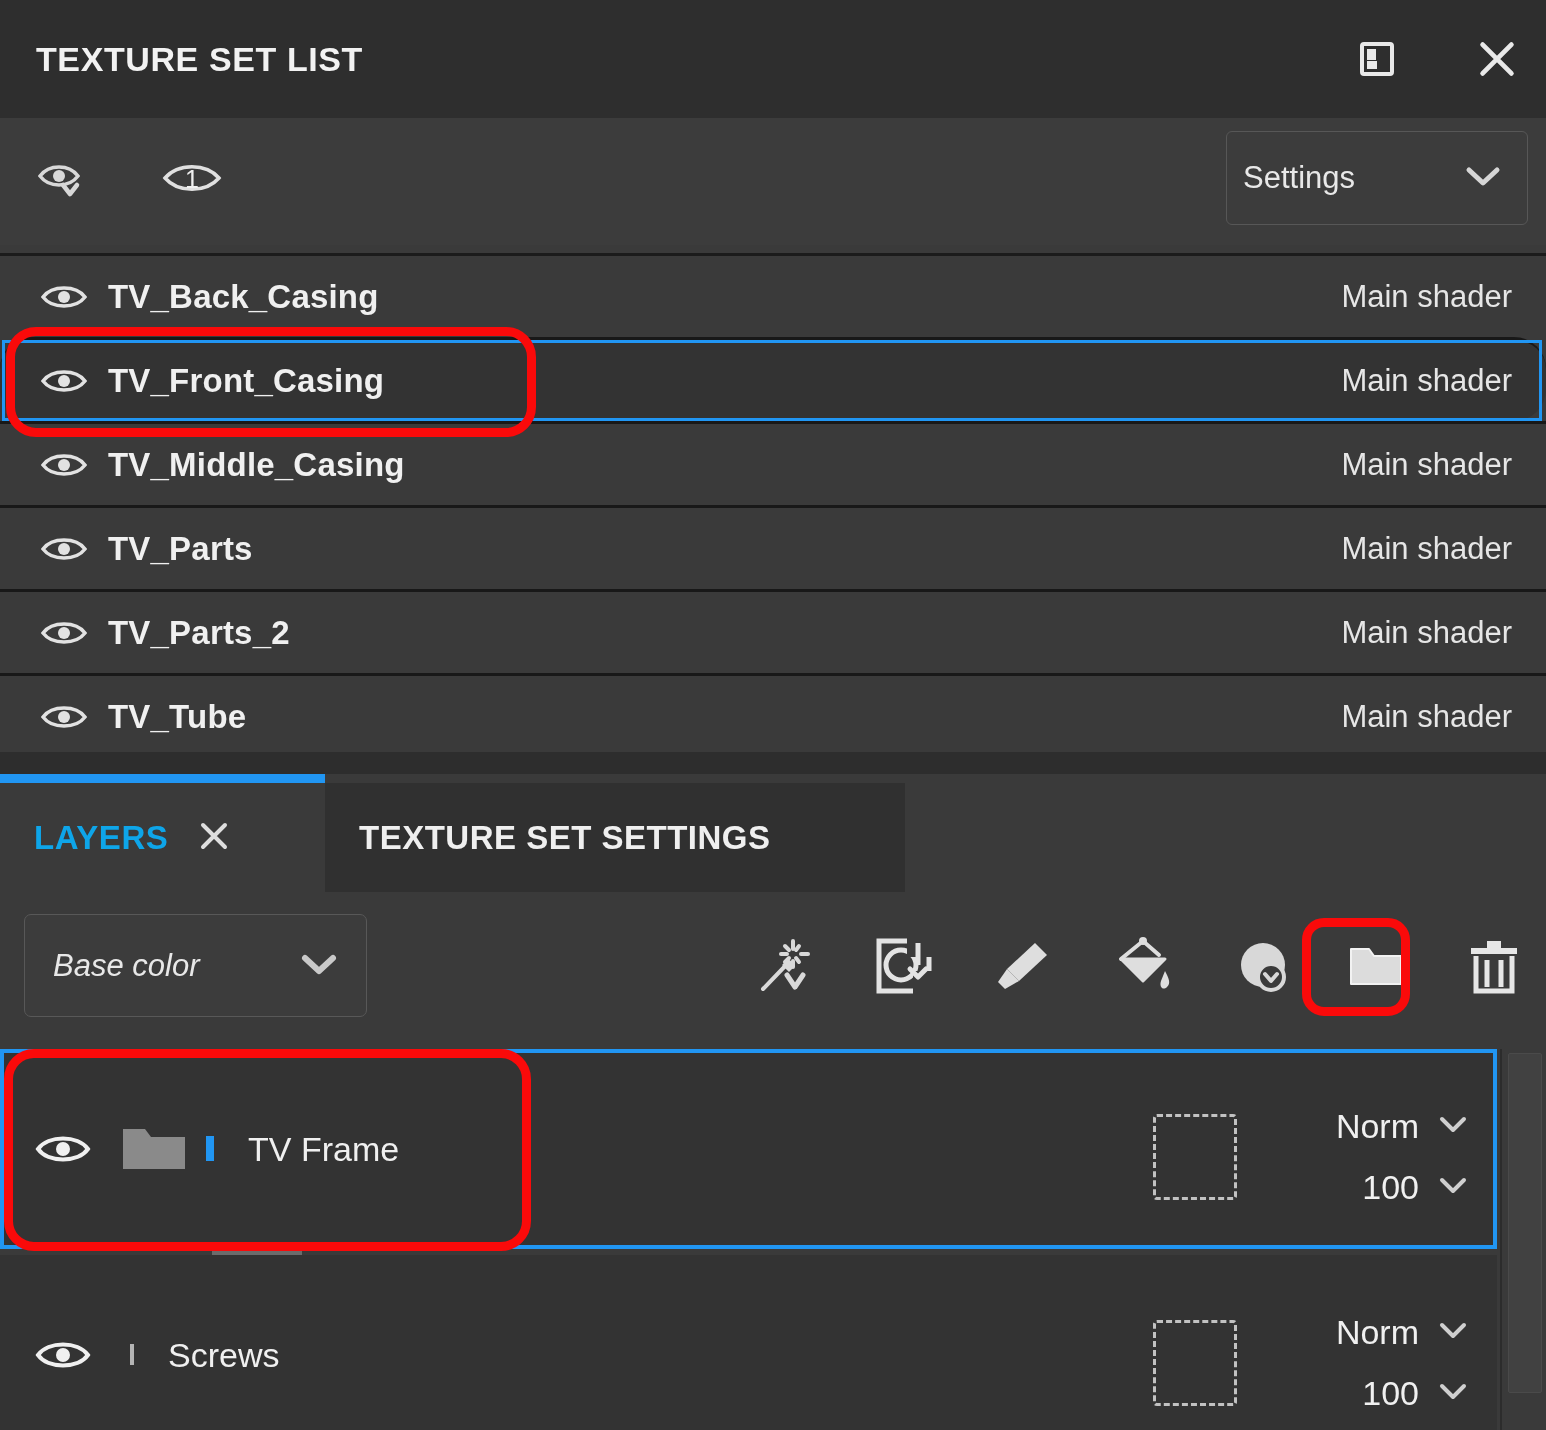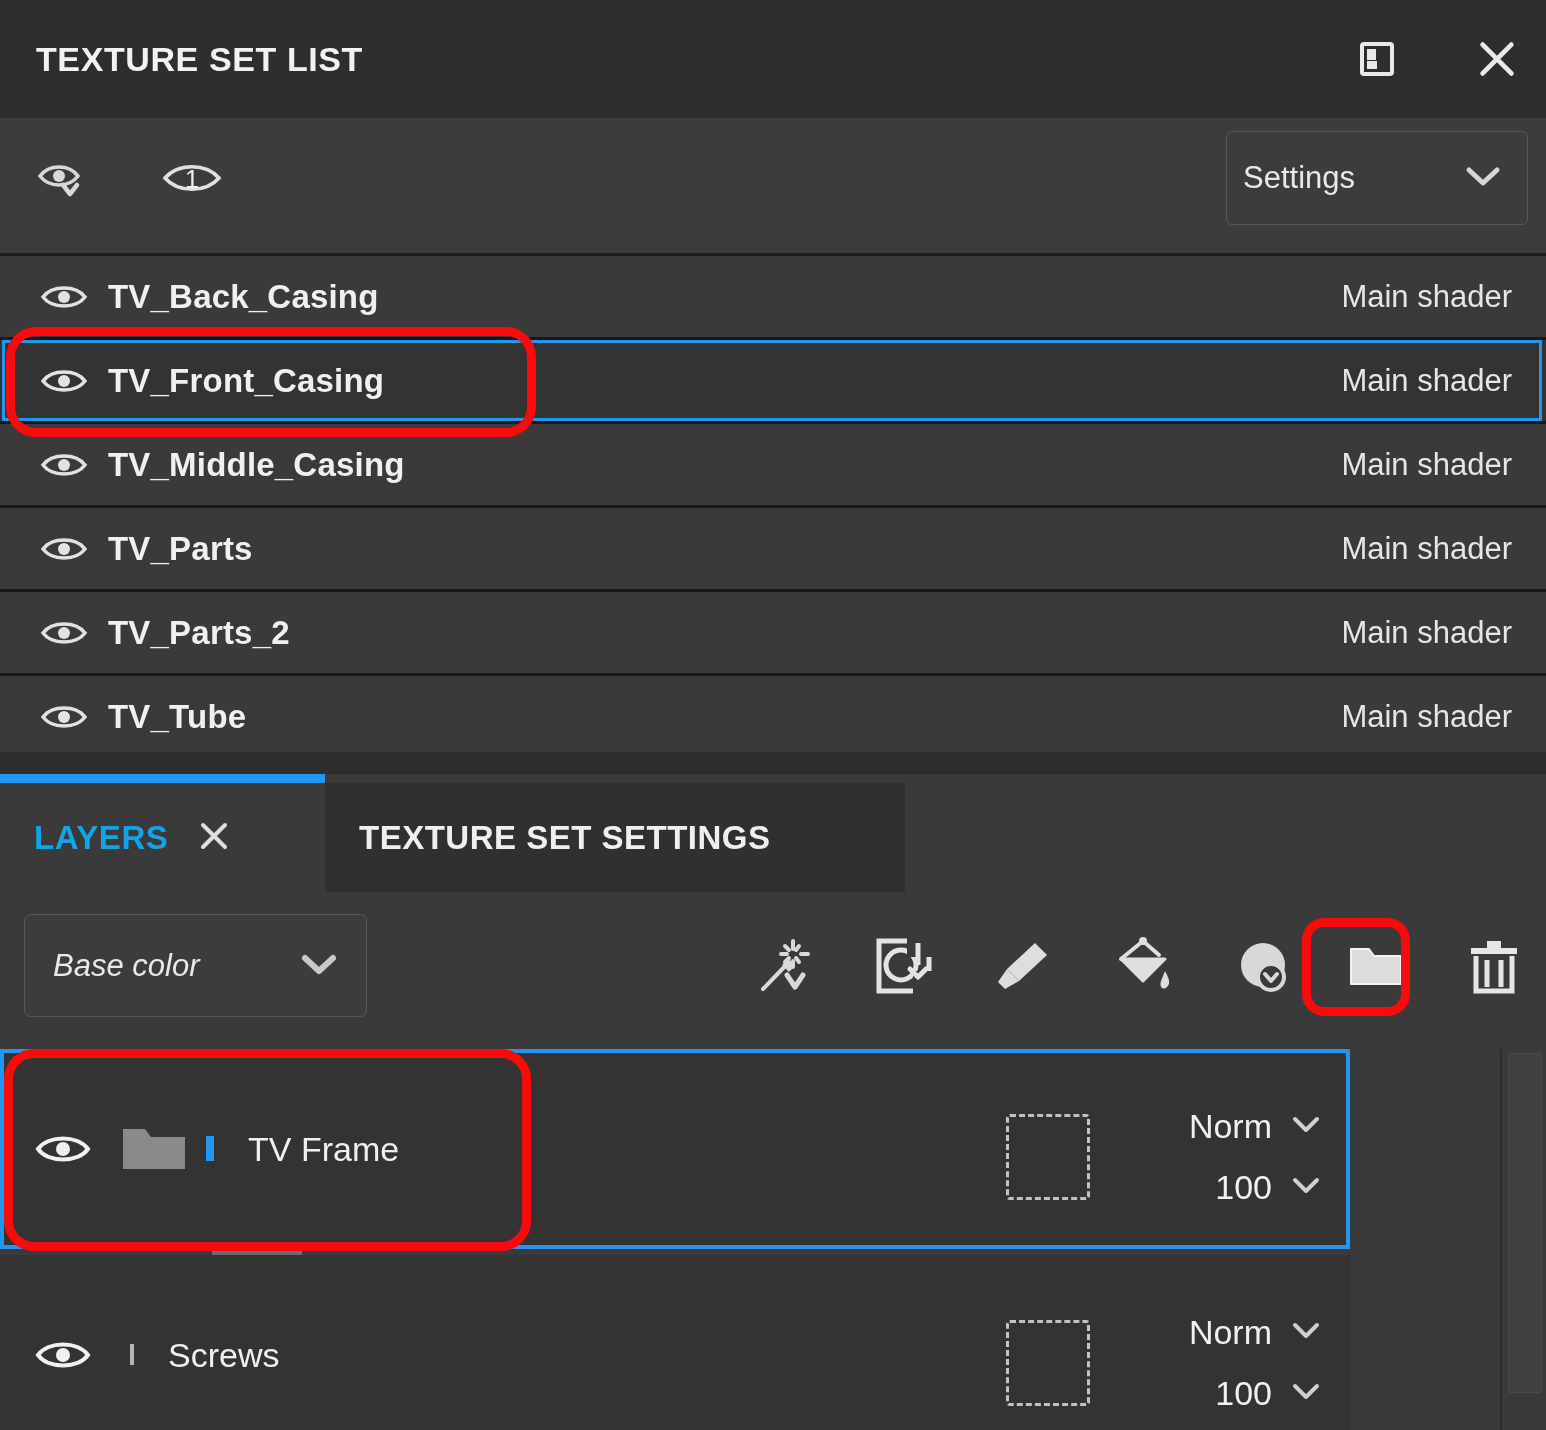--- a/index.html
+++ b/index.html
@@ -38,21 +38,21 @@
   .settings-dd .lbl{ color:#e8e8e8; font-size:31px; margin-left:16px; flex:1; }
   .settings-dd .chev{ margin-right:24px; }
 
   .ts-list{ position:absolute; left:0; top:245px; width:1546px; }
   .ts-row{
     position:relative; height:84px; background:#3a3a3a;
     border-top:3px solid #181818;
     display:flex; align-items:center;
   }
   .ts-row:first-child{ border-top:3px solid #1b1b1b;margin-top:8px; }
-  .ts-row.selected{ background:#333333; }
+  .ts-row.selected{ background:#333333;border-radius:32px; }
   .ts-row .sel-outline{
     position:absolute; left:2px; right:4px; top:0px; bottom:0px;
     border:3px solid #2196f3; pointer-events:none;
   }
   .ts-eye{ width:52px; margin-left:38px; display:flex; align-items:center; justify-content:center; }
   .ts-name{
     color:#f0f0f0; font-size:33px; font-weight:bold; margin-left:18px;
     letter-spacing:0.2px; flex:1;
   }
   .ts-shader{ color:#e6e6e6; font-size:31px; margin-right:34px; }
@@ -84,21 +84,21 @@
   }
   .basecolor-dd .lbl{ color:#e8e8e8; font-size:31px; margin-left:28px; flex:1; }
   .basecolor-dd .chev{ margin-right:26px; }
 
   .lt-icons{ position:absolute; right:20px; top:22px; height:103px; display:flex; align-items:center; gap:54px; }
   .lt-ic{ width:64px; height:64px; display:flex; align-items:center; justify-content:center; cursor:pointer; position:relative; }
 
   
   .layer-stack{ position:absolute; left:0; top:1049px; width:1546px; height:381px; background:#3a3a3a; }
   .layer-row{
-    position:relative; width:1350px; height:200px; background:#333333;
+    position:relative; width:1497px; height:200px; background:#333333;
     display:flex; align-items:center;
   }
   .layer-row.sel{ background:#333333; }
   .layer-row .sel-outline{
     position:absolute; left:0; top:0; right:0; bottom:0;
     border:4px solid #2196f3; pointer-events:none;
   }
   .lr-eye{ width:66px; margin-left:30px; display:flex; align-items:center; justify-content:center; }
   .lr-folder{ margin-left:22px; width:72px; display:flex; align-items:center; justify-content:center;}
   .thumb-wrap{ position:relative; margin-left:16px; }

